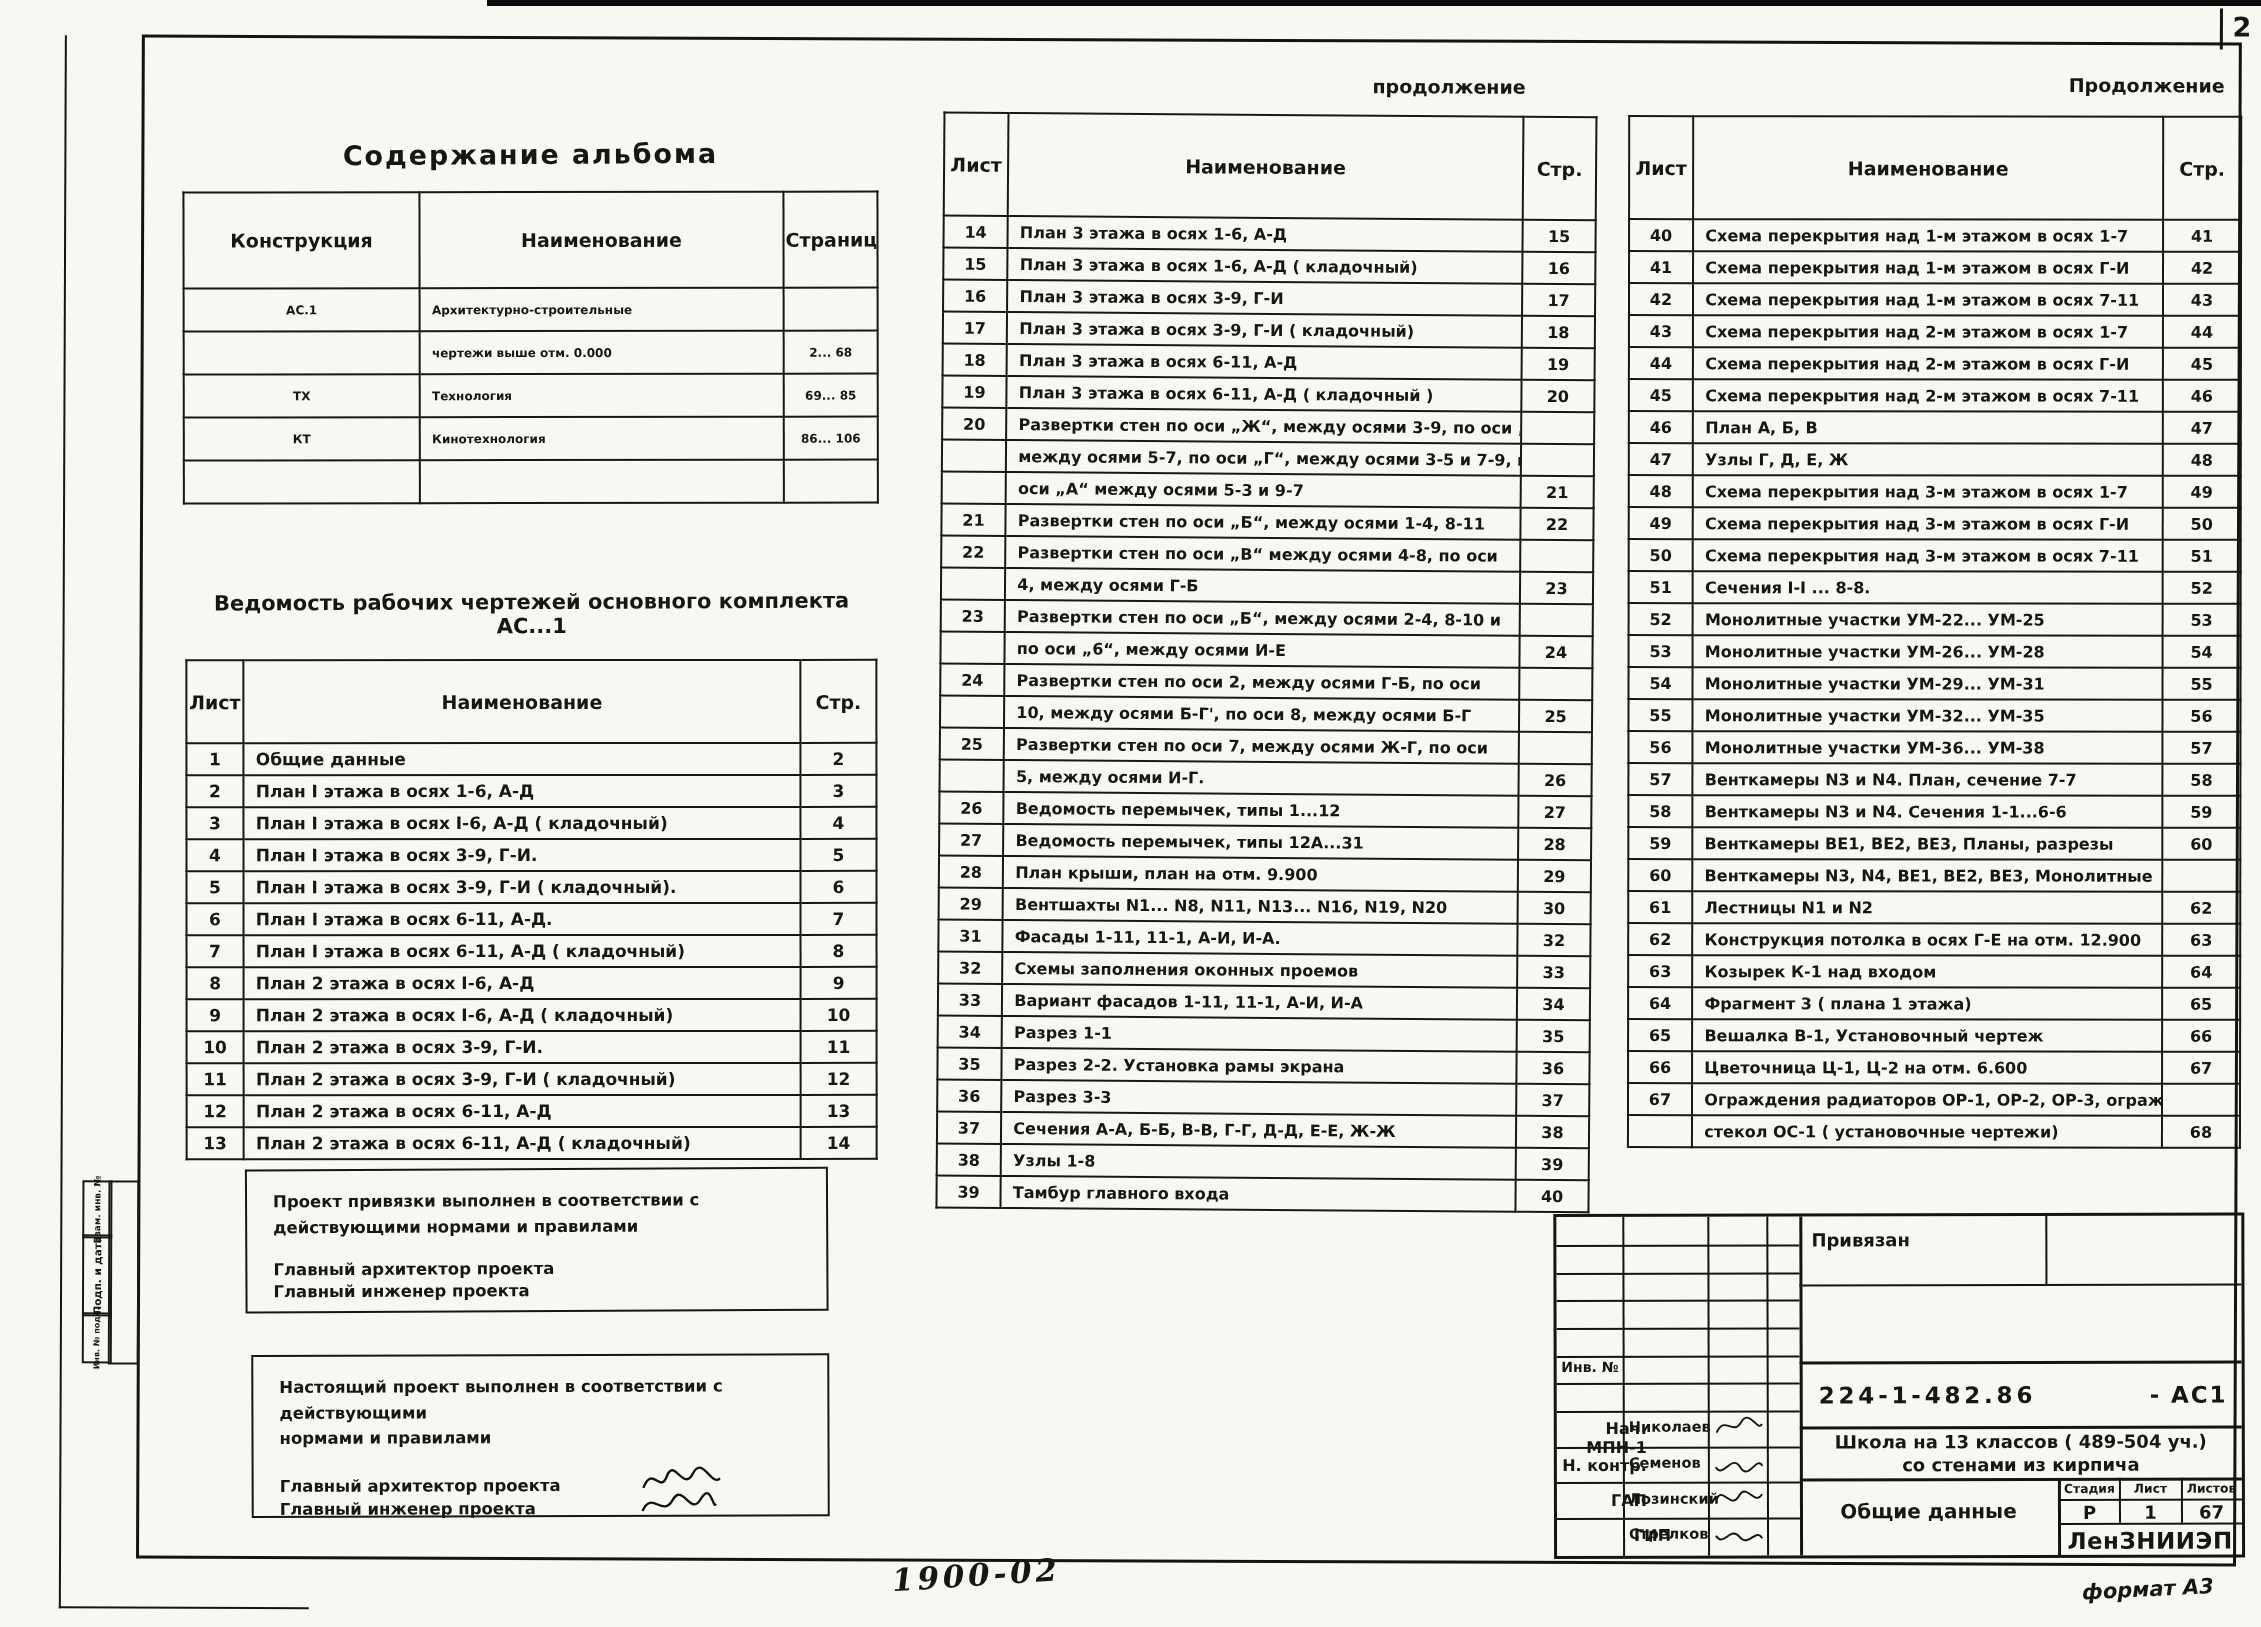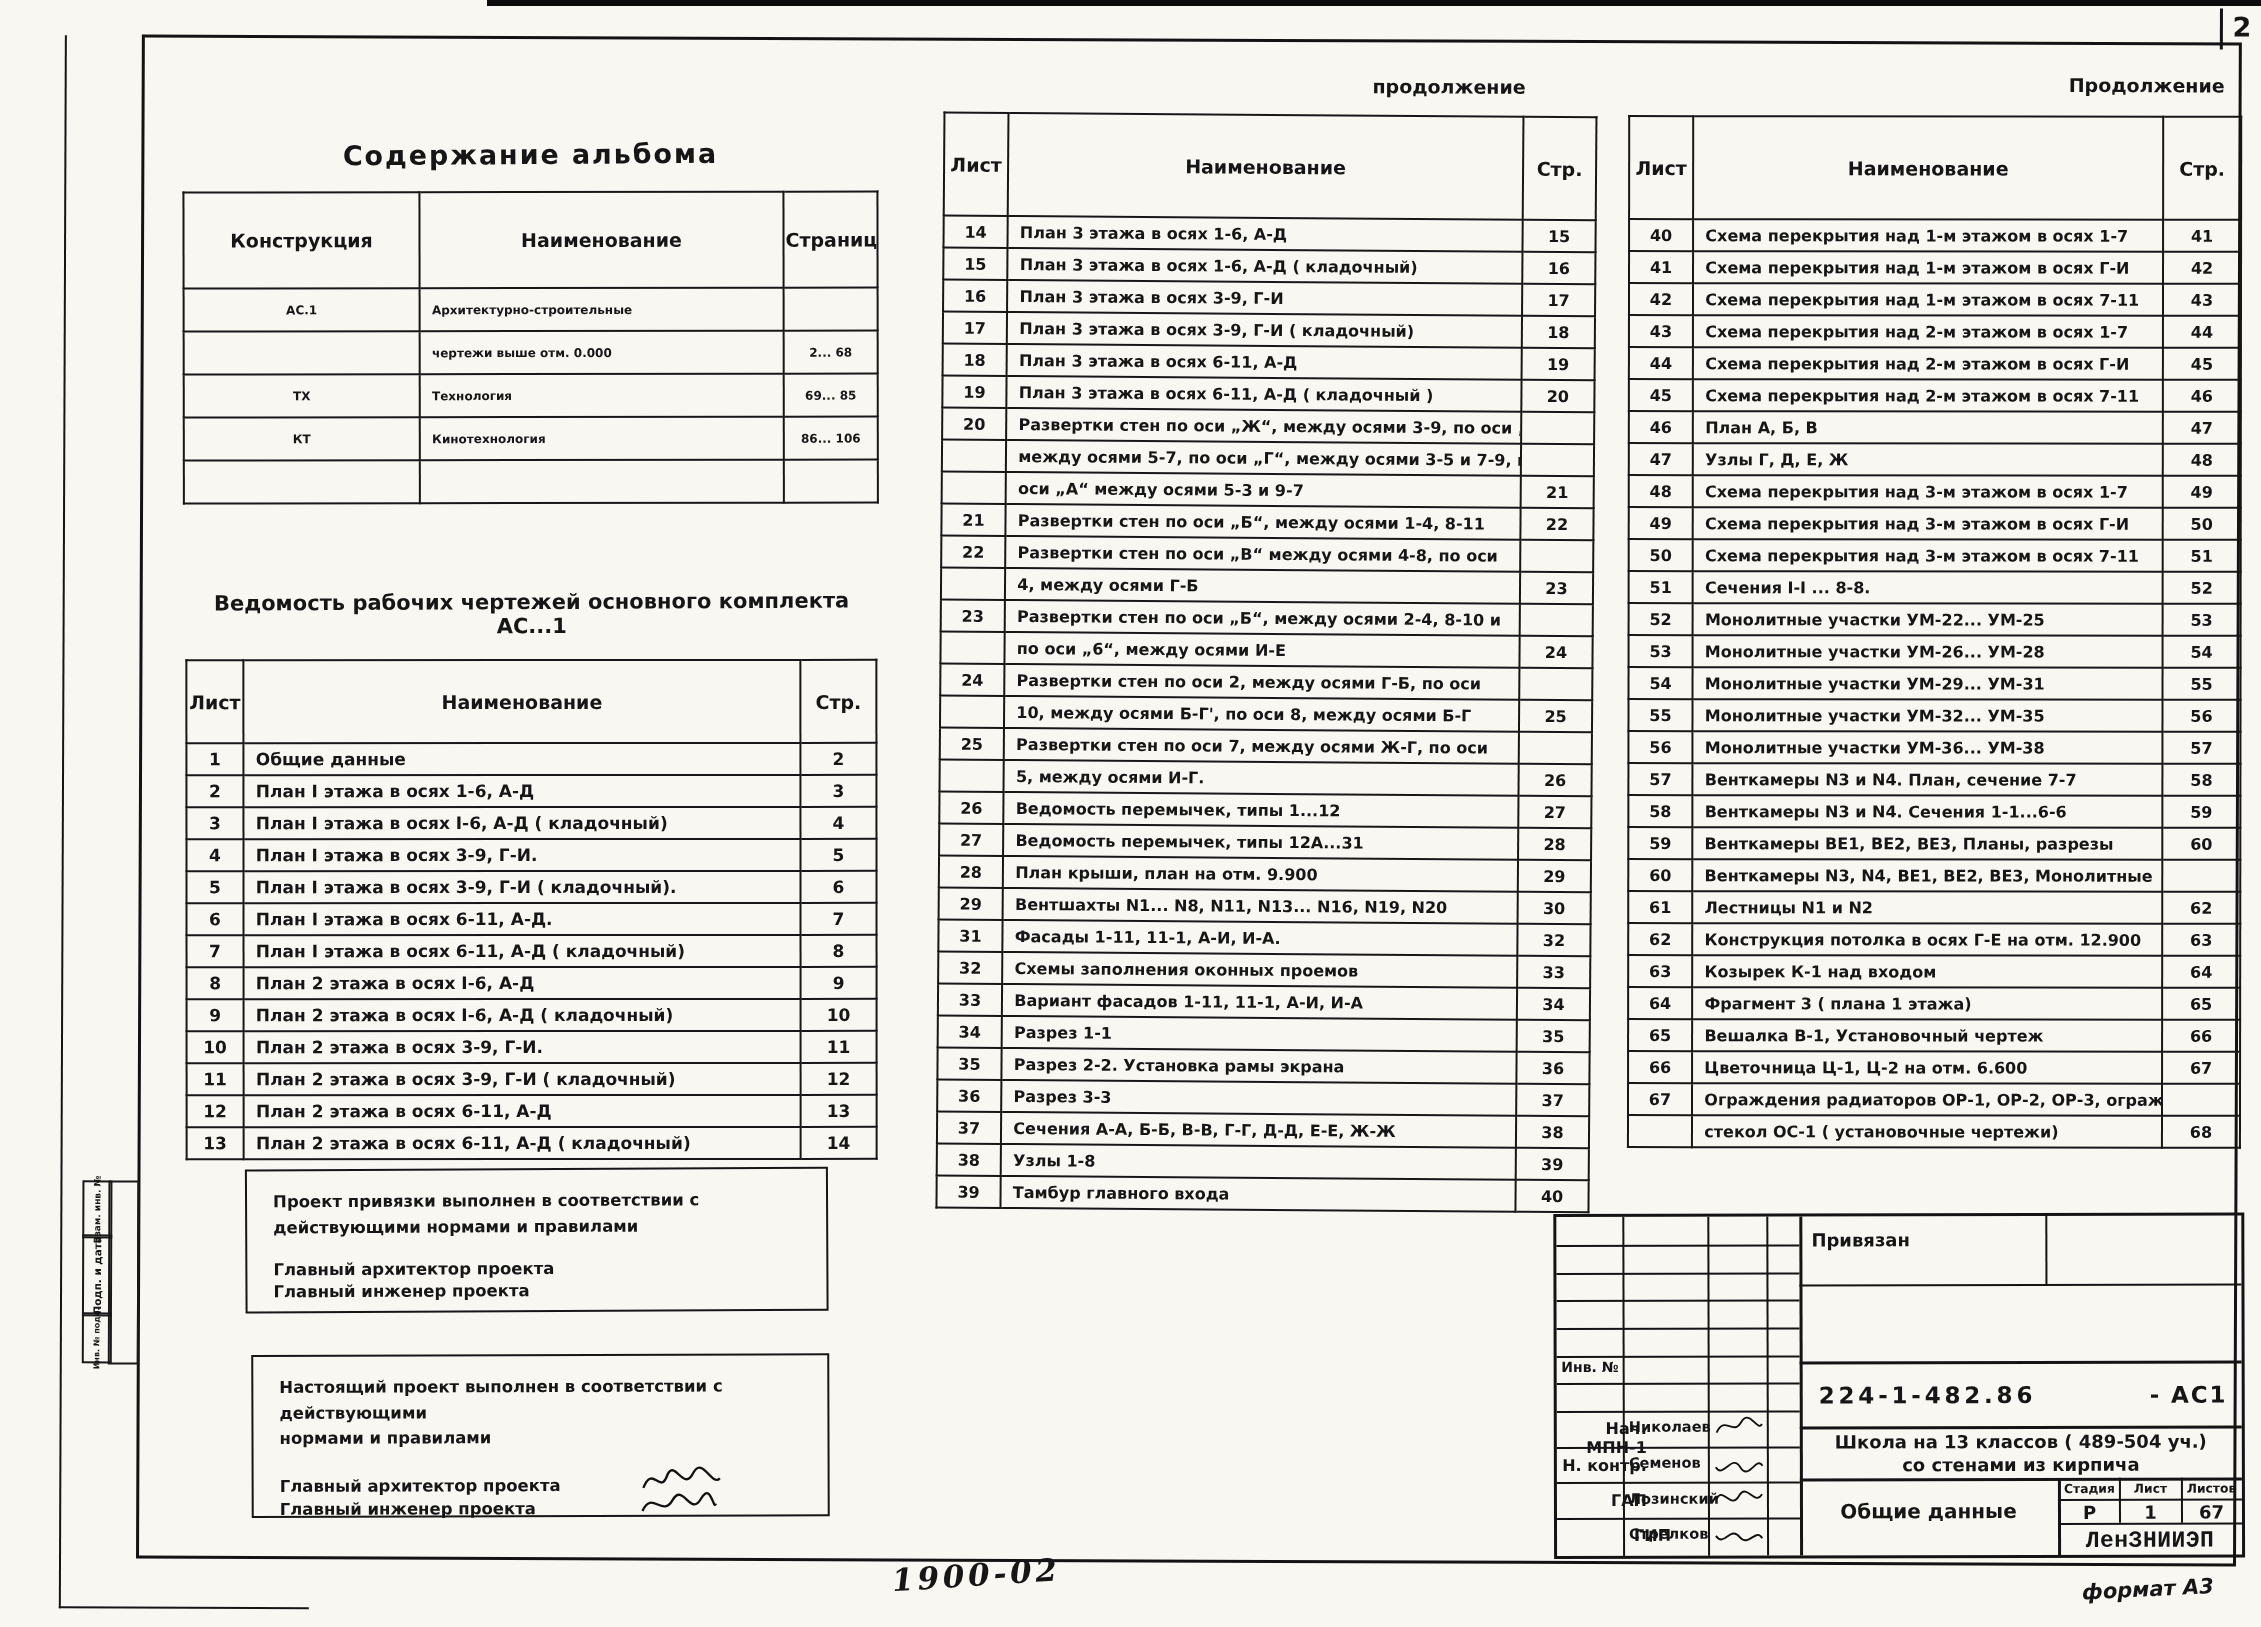--- a/index.html
+++ b/index.html
@@ -67,21 +67,21 @@
       border:3.3px solid #141414;transform:rotate(-0.35deg);}
   .tb .hl,.tb .vl{background:#141414;}
   .tbtext{position:absolute;font-weight:bold;}
   .tb-priv{left:255px;top:13.2px;font-size:18px;}
   .tb-inv{left:4.7px;top:142px;font-size:14px;}
   .tb-series{left:262px;top:166px;font-size:23px;letter-spacing:3.8px;}
   .tb-code{left:593px;top:166px;font-size:23px;letter-spacing:1.9px;}
   .tb-p1{left:243px;top:215px;width:442px;text-align:center;font-size:18px;}
   .tb-p2{left:243px;top:238px;width:442px;text-align:center;font-size:18px;}
   .tb-sheettitle{left:243px;top:283px;width:257px;text-align:center;font-size:20px;}
-  .tb-org{left:501px;top:312px;width:184px;text-align:center;font-size:23px;letter-spacing:0.5px;font-family:Liberation Mono, monospace;}
+  .tb-org{left:501px;top:312px;width:184px;text-align:center;font-size:23px;letter-spacing:0.5px;}
   .tb-sh{font-size:12.3px;width:61px;text-align:center;top:266px;}
   .tb-sv{font-size:18px;width:61px;text-align:center;top:286px;}
   .sigrow-role{font-size:16px;width:90px;text-align:right;}
   .sigrow-name{font-size:14.6px;}
 
   .hand-number{position:absolute;left:898px;top:1553px;font-family:"DejaVu Serif", serif;
                font-style:italic;font-size:31px;font-weight:bold;letter-spacing:3.8px;
                transform:rotate(-4deg);}
   .format-note{position:absolute;left:2088px;top:1569px;font-style:italic;font-size:21px;
                font-weight:bold;transform:rotate(-3deg);}

